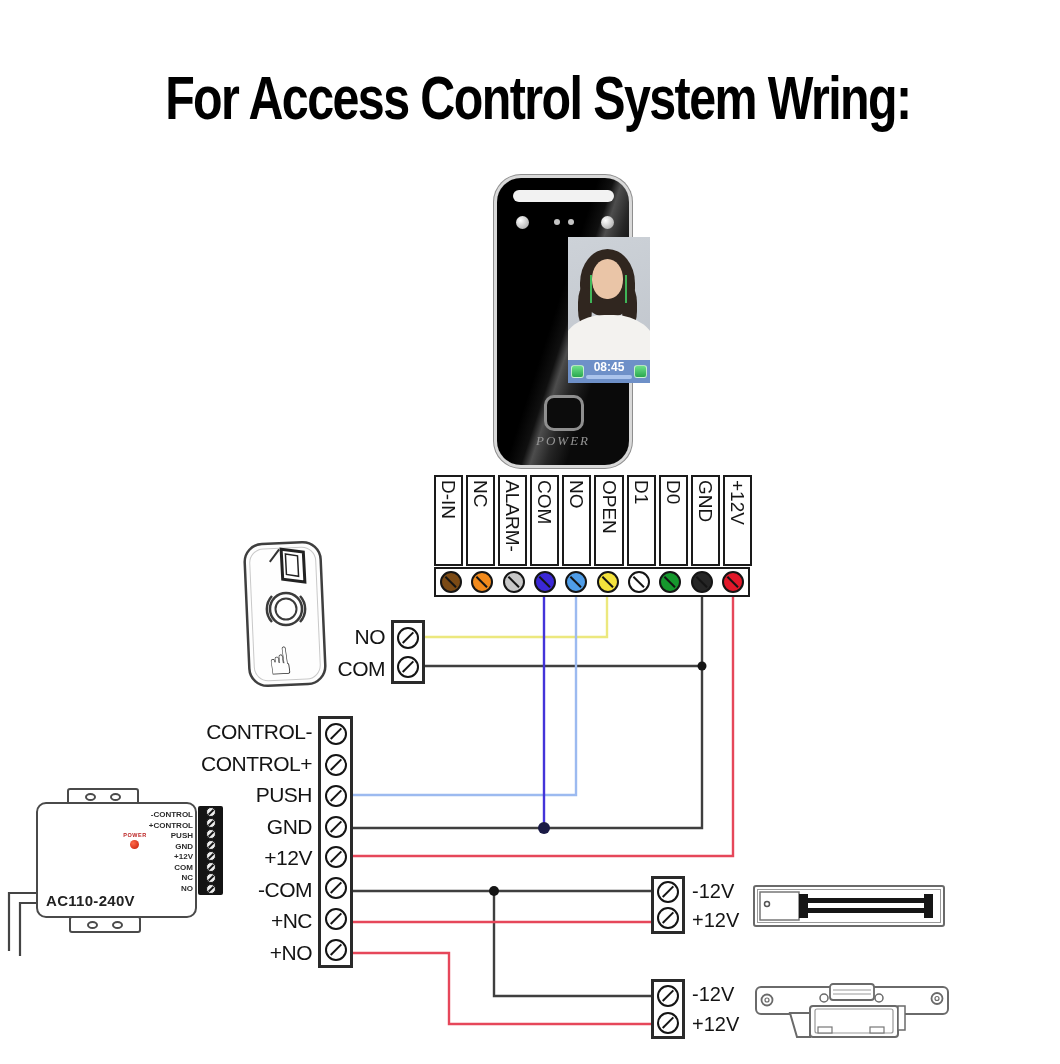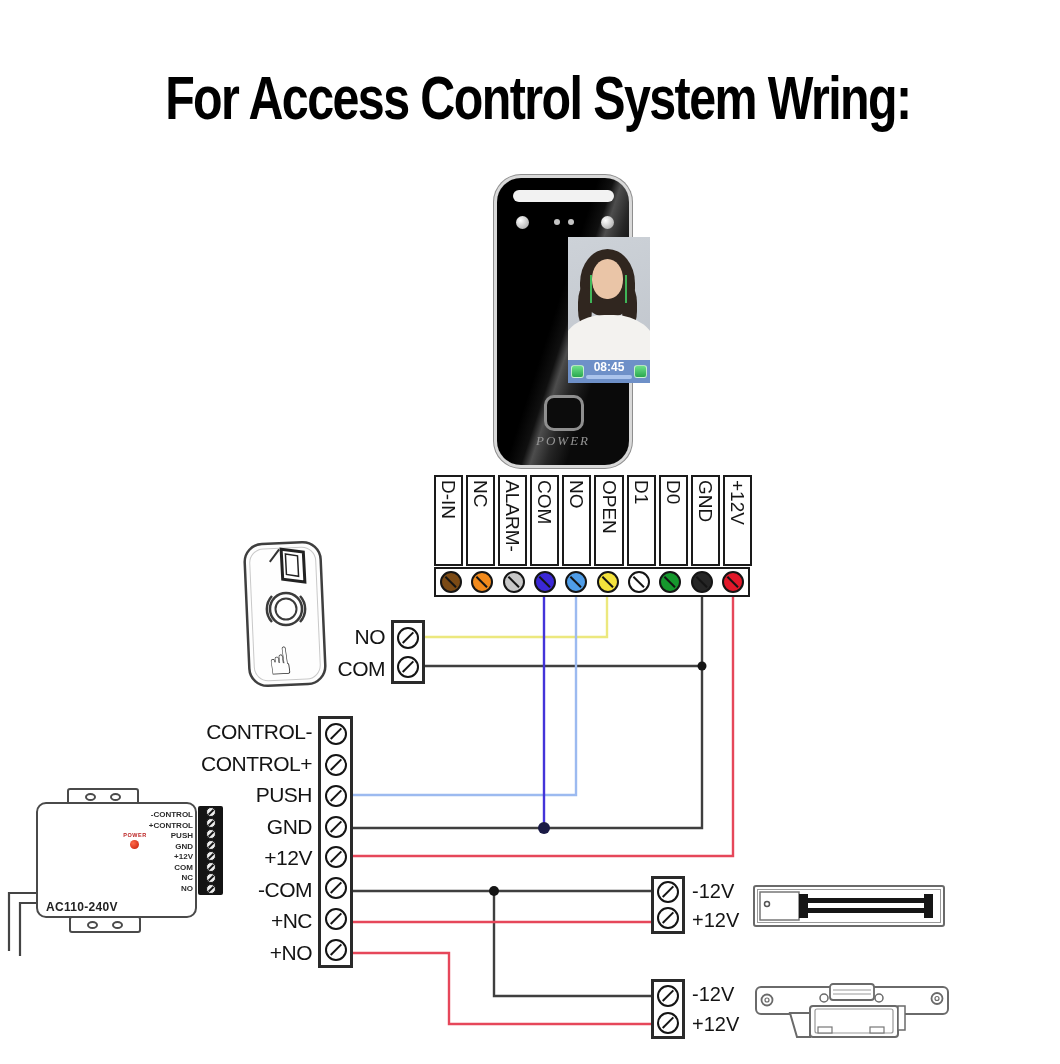--- a/index.html
+++ b/index.html
@@ -66,21 +66,21 @@
   .v12-labels div{font-size:20px;color:#141414;}
 
   
   .psu-line{border:2px solid #4a4a4a;background:#fff;}
   #psu-body{left:36px;top:802px;width:161px;height:116px;border-radius:10px;z-index:3;}
   .tab{display:flex;align-items:center;justify-content:center;gap:14px;border-radius:3px;}
   .tab i{width:11px;height:8px;border:2px solid #4a4a4a;border-radius:50%;display:block;}
   #psu-led{left:92px;top:36px;width:9px;height:9px;border-radius:50%;
            background:radial-gradient(circle at 35% 35%,#ff6a4a,#c21807);}
   #psu-power{left:78px;top:28px;width:38px;text-align:center;font-size:5.5px;font-weight:bold;color:#b22;letter-spacing:.5px;}
-  #psu-volt{left:8px;top:96px;font-size:12px;font-weight:bold;color:#222;letter-spacing:.3px;}
+  #psu-volt{left:8px;top:88px;font-size:15px;font-weight:bold;color:#222;letter-spacing:.3px;}
   #psu-labels{right:2px;top:6px;width:100px;height:84px;align-items:flex-end;}
   #psu-labels div{font-size:8px;font-weight:bold;color:#2b2b2b;line-height:1;margin-left:48px;}
   #psu-strip{left:198px;top:806px;width:25px;height:89px;background:#141414;z-index:2;
              display:flex;flex-direction:column;justify-content:space-around;align-items:center;
              border-radius:2px;}
 </style>
 </head>
 <body>
 
 <div id="page">

